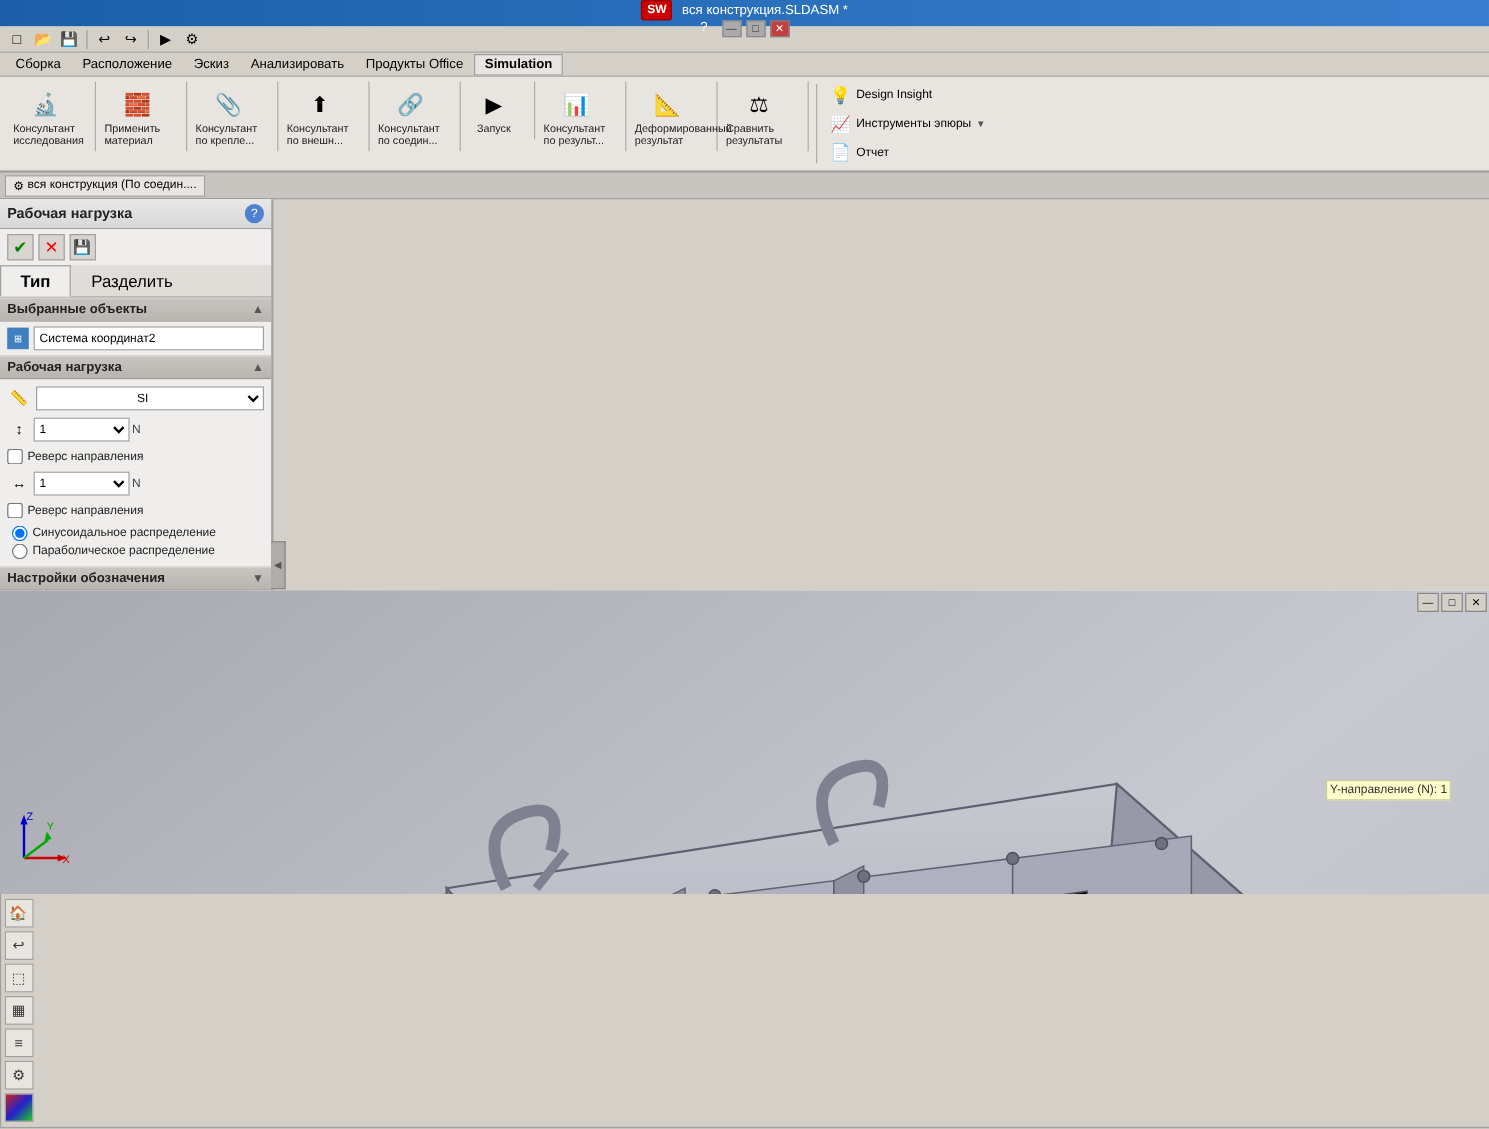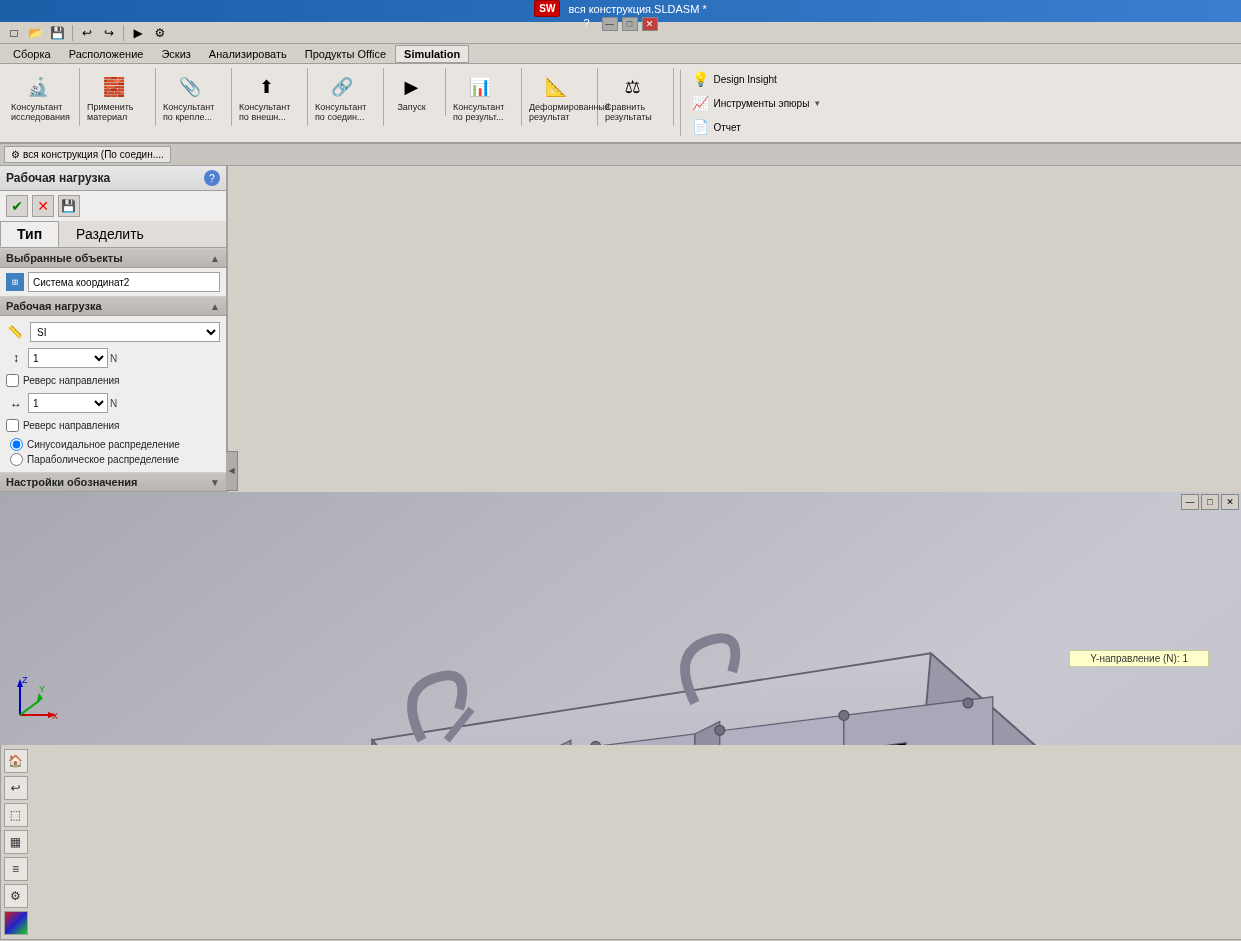--- a/index.html
+++ b/index.html
@@ -289,20 +289,21 @@
       display: flex; align-items: center; justify-content: center;
       font-size: 12px;
     }
     select.load-select {
       flex: 1;
       height: 20px;
       font-size: 10px;
       border: 1px solid #a0a0a0;
       background: white;
       padding: 1px 2px;
+      text-align: center;
     }
     .load-input-row {
       display: flex;
       align-items: center;
       gap: 2px;
     }
     select.small-select {
       width: 80px;
       height: 20px;
       font-size: 10px;
@@ -434,21 +435,21 @@
       z-index: 10;
     }
 
     
     .y-tooltip {
       position: absolute;
       bottom: 78px;
       right: 32px;
       background: #ffffcc;
       border: 1px solid #cccc99;
-      padding: 2px 20px;
+      padding: 2px 2px;
       font-size: 10px;
       color: #333;
     }
 
     
     .axes-indicator {
       position: absolute;
       bottom: 20px;
       left: 10px;
       width: 60px;

